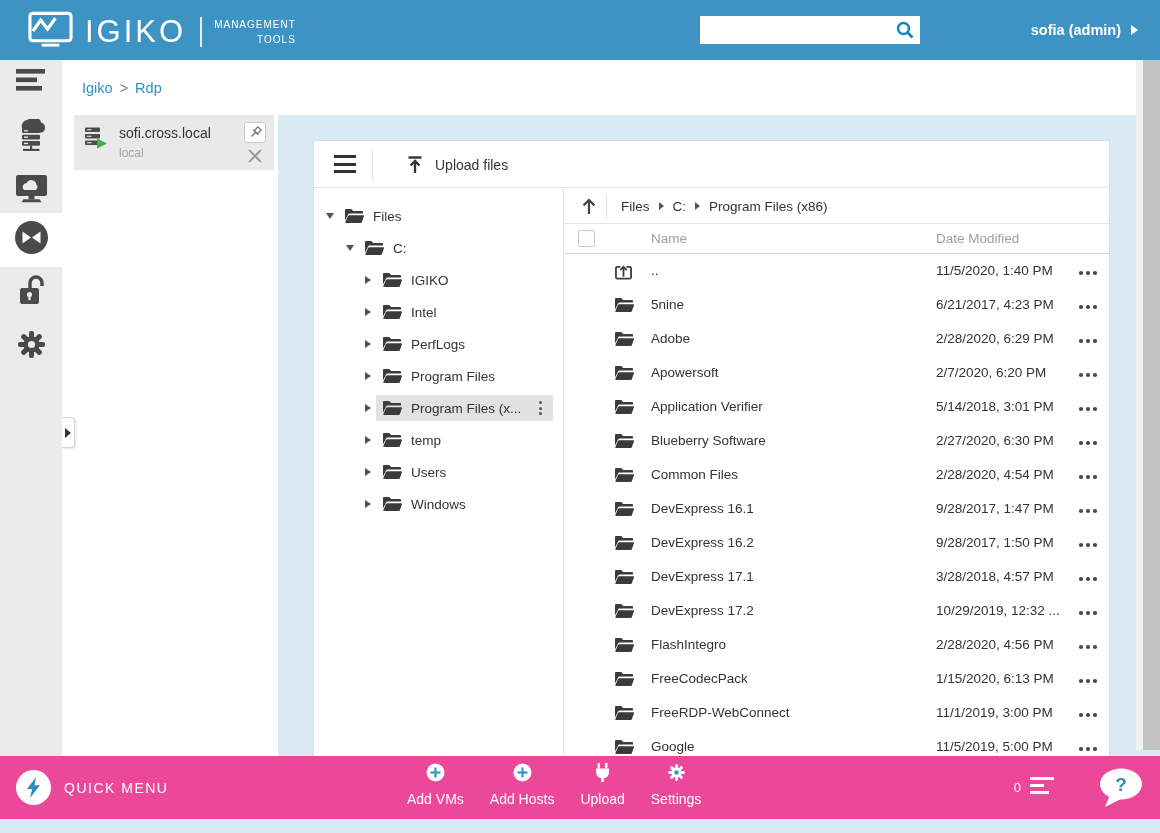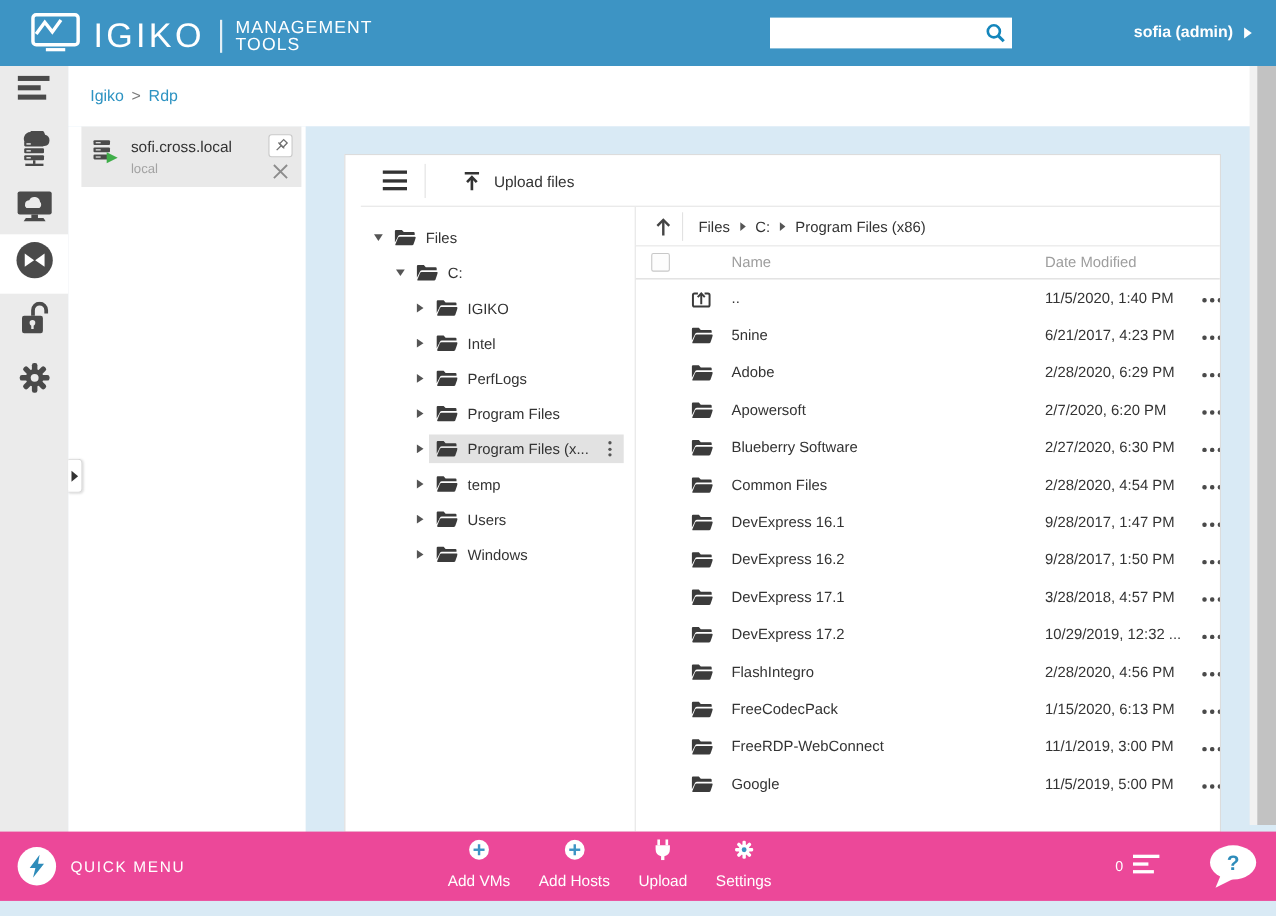--- a/index.html
+++ b/index.html
@@ -4,21 +4,21 @@
 <style>
   * { margin:0; padding:0; box-sizing:border-box; }
   body { font-family:"Liberation Sans", sans-serif; background:#fff; }
   .app { position:relative; width:1160px; height:833px; overflow:hidden; background:#d9eaf5; }
 
   
   .header { position:absolute; left:0; top:0; width:1160px; height:60px; background:#3d94c4; z-index:30; }
   .logo-wrap { position:absolute; left:28px; top:11px; display:flex; align-items:center; }
   .brand { color:#fff; font-size:31px; font-weight:300; letter-spacing:3px; margin-left:12px; }
   .brand-divider { width:2px; height:30px; background:rgba(255,255,255,.85); margin-left:14px; }
-  .brand-sub { color:#fff; font-size:16px; letter-spacing:1px; line-height:15px; margin-left:12px; font-weight:400; }
+  .brand-sub { color:#fff; font-size:10px; letter-spacing:1px; line-height:15px; margin-left:12px; font-weight:400;text-align:right; }
   .search-box { position:absolute; left:700px; top:16px; width:220px; height:28px; background:#fff; }
   .search-box input { position:absolute; left:8px; top:0; width:180px; height:28px; border:none; outline:none; font-size:13px; color:#333; background:transparent; }
   .search-icon { position:absolute; right:5px; top:4px; }
   .user-menu { position:absolute; right:22px; top:0; height:60px; display:flex; align-items:center; gap:10px; cursor:pointer; }
   .user-name { color:#fff; font-size:14.5px; font-weight:600; }
   .user-caret { width:0; height:0; border-left:7px solid #fff; border-top:5px solid transparent; border-bottom:5px solid transparent; }
 
   
   .sidebar { position:absolute; left:0; top:60px; width:62px; height:710px; background:#ebebeb; z-index:20; }
   .side-active { position:absolute; left:0; top:153px; width:62px; height:54px; background:#fff; }
@@ -36,21 +36,21 @@
   .left-panel { position:absolute; left:62px; top:115px; width:216px; height:655px; background:#fff; }
   .conn-card { position:absolute; left:12px; top:0; width:200px; height:55px; background:#e9e9e9; cursor:pointer; }
   .conn-icon { position:absolute; left:10px; top:11px; }
   .conn-name { position:absolute; left:45px; top:10px; font-size:14px; color:#333; }
   .conn-status { position:absolute; left:45px; top:31px; font-size:12px; color:#a3a3a3; }
   .pin-btn { position:absolute; right:8px; top:7px; width:22px; height:21px; background:#fff; border:1px solid #c9c9c9; border-radius:3px; display:flex; align-items:center; justify-content:center; cursor:pointer; }
   .close-x { position:absolute; right:10px; top:32px; width:18px; height:18px; cursor:pointer; }
 
   
   .content { position:absolute; left:278px; top:115px; width:882px; height:655px; background:#d9eaf5; }
-  .panel { position:absolute; left:313px; top:140px; width:797px; height:617px; background:#fff; border:1px solid #dcdcdc; overflow:hidden;padding-left:14px; }
+  .panel { position:absolute; left:313px; top:140px; width:797px; height:617px; background:#fff; border:1px solid #dcdcdc; overflow:hidden; }
   .panel-toolbar { position:relative; height:47px; border-bottom:1px solid #e5e5e5; }
   .tb-burger { position:absolute; left:20px; top:14px; width:22px; height:19px; cursor:pointer; }
   .tb-burger span { display:block; height:3px; background:#333; margin-bottom:4.5px; }
   .tb-divider { position:absolute; left:58px; top:8px; width:1px; height:31px; background:#e2e2e2; }
   .upload-btn { position:absolute; left:82px; top:0; height:47px; display:flex; align-items:center; gap:11px; cursor:pointer; padding:0 10px; }
   .upload-label { font-size:14px; color:#333; }
   .panel-body { display:flex; height:569px;justify-content:flex-end; }
 
   
   .tree-pane { width:250px; border-right:1px solid #e5e5e5; padding-top:12px; }
@@ -467,20 +467,33 @@
               <i></i>
             </span>
         </div>
         <div class="file-row">
           <span class="file-icon"><svg width="20" height="16" viewBox="0 0 20 16">
                 <path d="M1 2 a1 1 0 0 1 1-1 h5.3 l1.8 2 h8.9 a1 1 0 0 1 1 1 v1.6 h-13.2 a2.2 2.2 0 0 0 -2 1.3 L1 12.5 z" fill="#3b3b3b"></path>
                 <path d="M5.6 7.2 h13.6 a.8 .8 0 0 1 .75 1.05 l-2.1 6 a1.2 1.2 0 0 1 -1.1 .75 H2.1 a.7 .7 0 0 1 -.65-.95 l2.4-5.9 a1.6 1.6 0 0 1 1.45-.95 z" fill="#3b3b3b"></path>
               </svg></span>
           <span class="file-name">Apowersoft</span>
           <span class="file-date">2/7/2020, 6:20 PM</span>
+          <span class="row-menu">
+              <i></i>
+              <i></i>
+              <i></i>
+            </span>
+        </div>
+        <div class="file-row">
+          <span class="file-icon"><svg width="20" height="16" viewBox="0 0 20 16">
+                <path d="M1 2 a1 1 0 0 1 1-1 h5.3 l1.8 2 h8.9 a1 1 0 0 1 1 1 v1.6 h-13.2 a2.2 2.2 0 0 0 -2 1.3 L1 12.5 z" fill="#3b3b3b"></path>
+                <path d="M5.6 7.2 h13.6 a.8 .8 0 0 1 .75 1.05 l-2.1 6 a1.2 1.2 0 0 1 -1.1 .75 H2.1 a.7 .7 0 0 1 -.65-.95 l2.4-5.9 a1.6 1.6 0 0 1 1.45-.95 z" fill="#3b3b3b"></path>
+              </svg></span>
+          <span class="file-name">Application Verifier</span>
+          <span class="file-date">5/14/2018, 3:01 PM</span>
           <span class="row-menu">
               <i></i>
               <i></i>
               <i></i>
             </span>
         </div>
         <div class="file-row">
           <span class="file-icon"><svg width="20" height="16" viewBox="0 0 20 16">
                 <path d="M1 2 a1 1 0 0 1 1-1 h5.3 l1.8 2 h8.9 a1 1 0 0 1 1 1 v1.6 h-13.2 a2.2 2.2 0 0 0 -2 1.3 L1 12.5 z" fill="#3b3b3b"></path>
                 <path d="M5.6 7.2 h13.6 a.8 .8 0 0 1 .75 1.05 l-2.1 6 a1.2 1.2 0 0 1 -1.1 .75 H2.1 a.7 .7 0 0 1 -.65-.95 l2.4-5.9 a1.6 1.6 0 0 1 1.45-.95 z" fill="#3b3b3b"></path>

